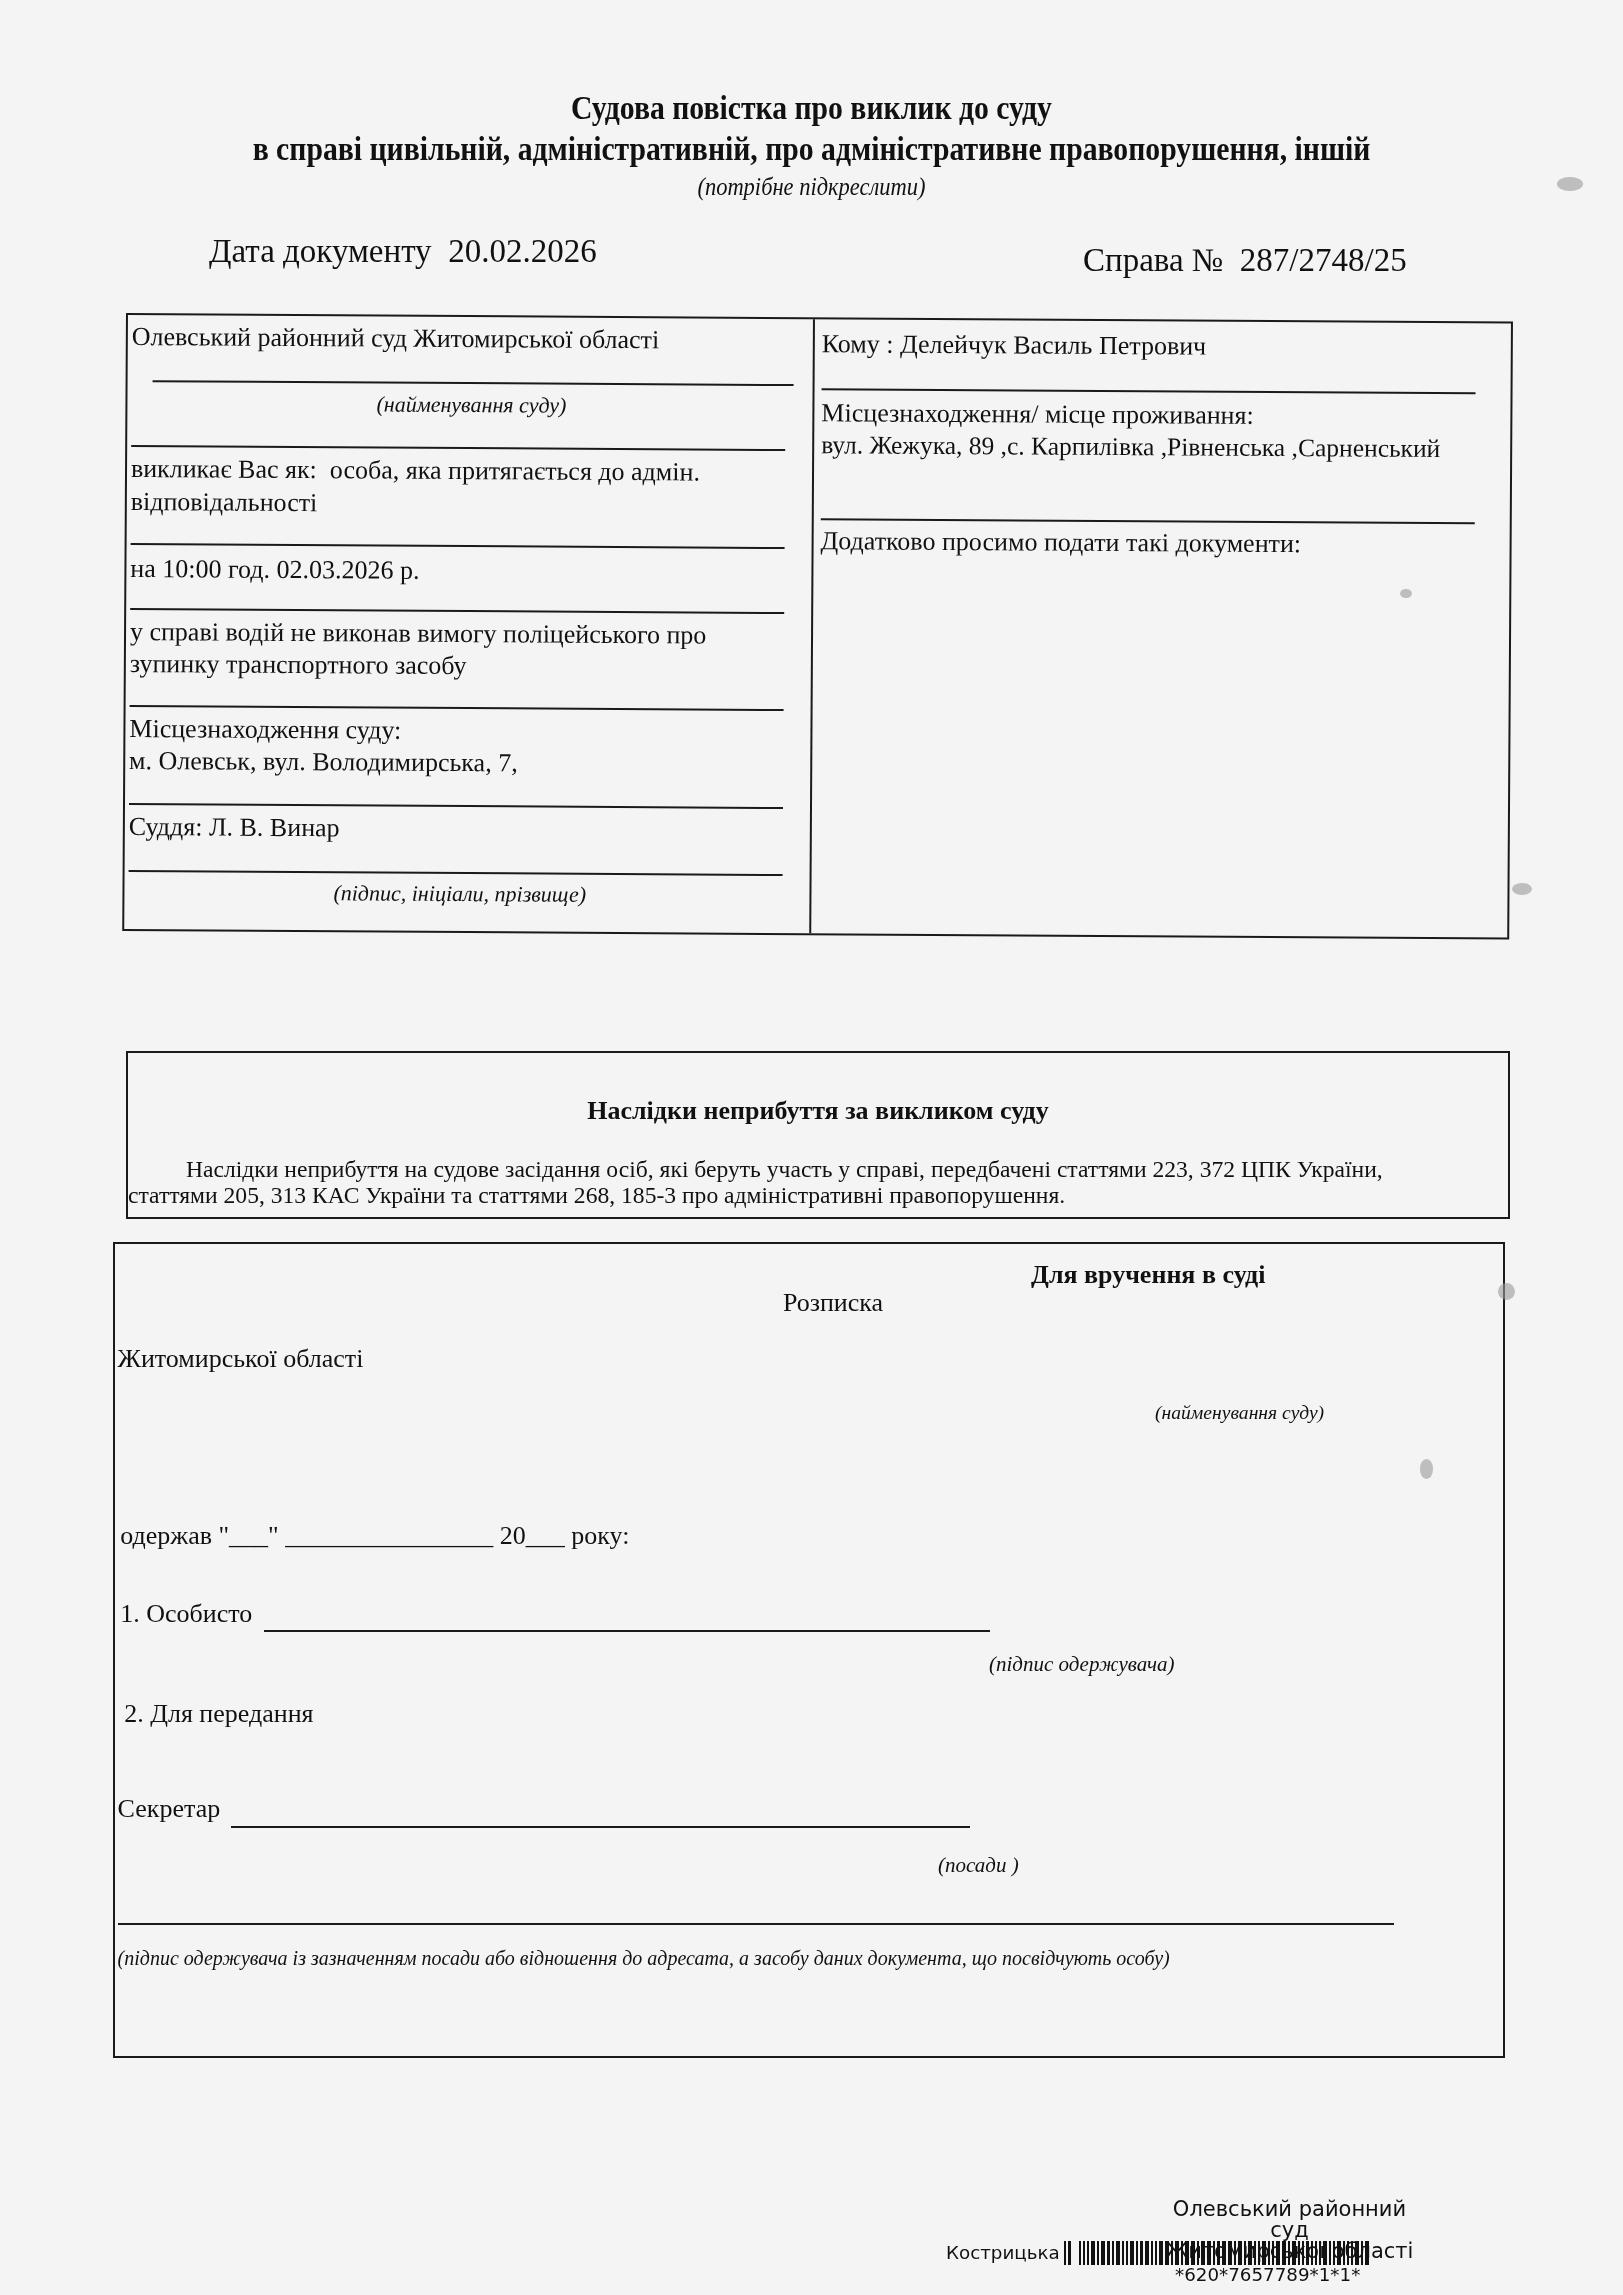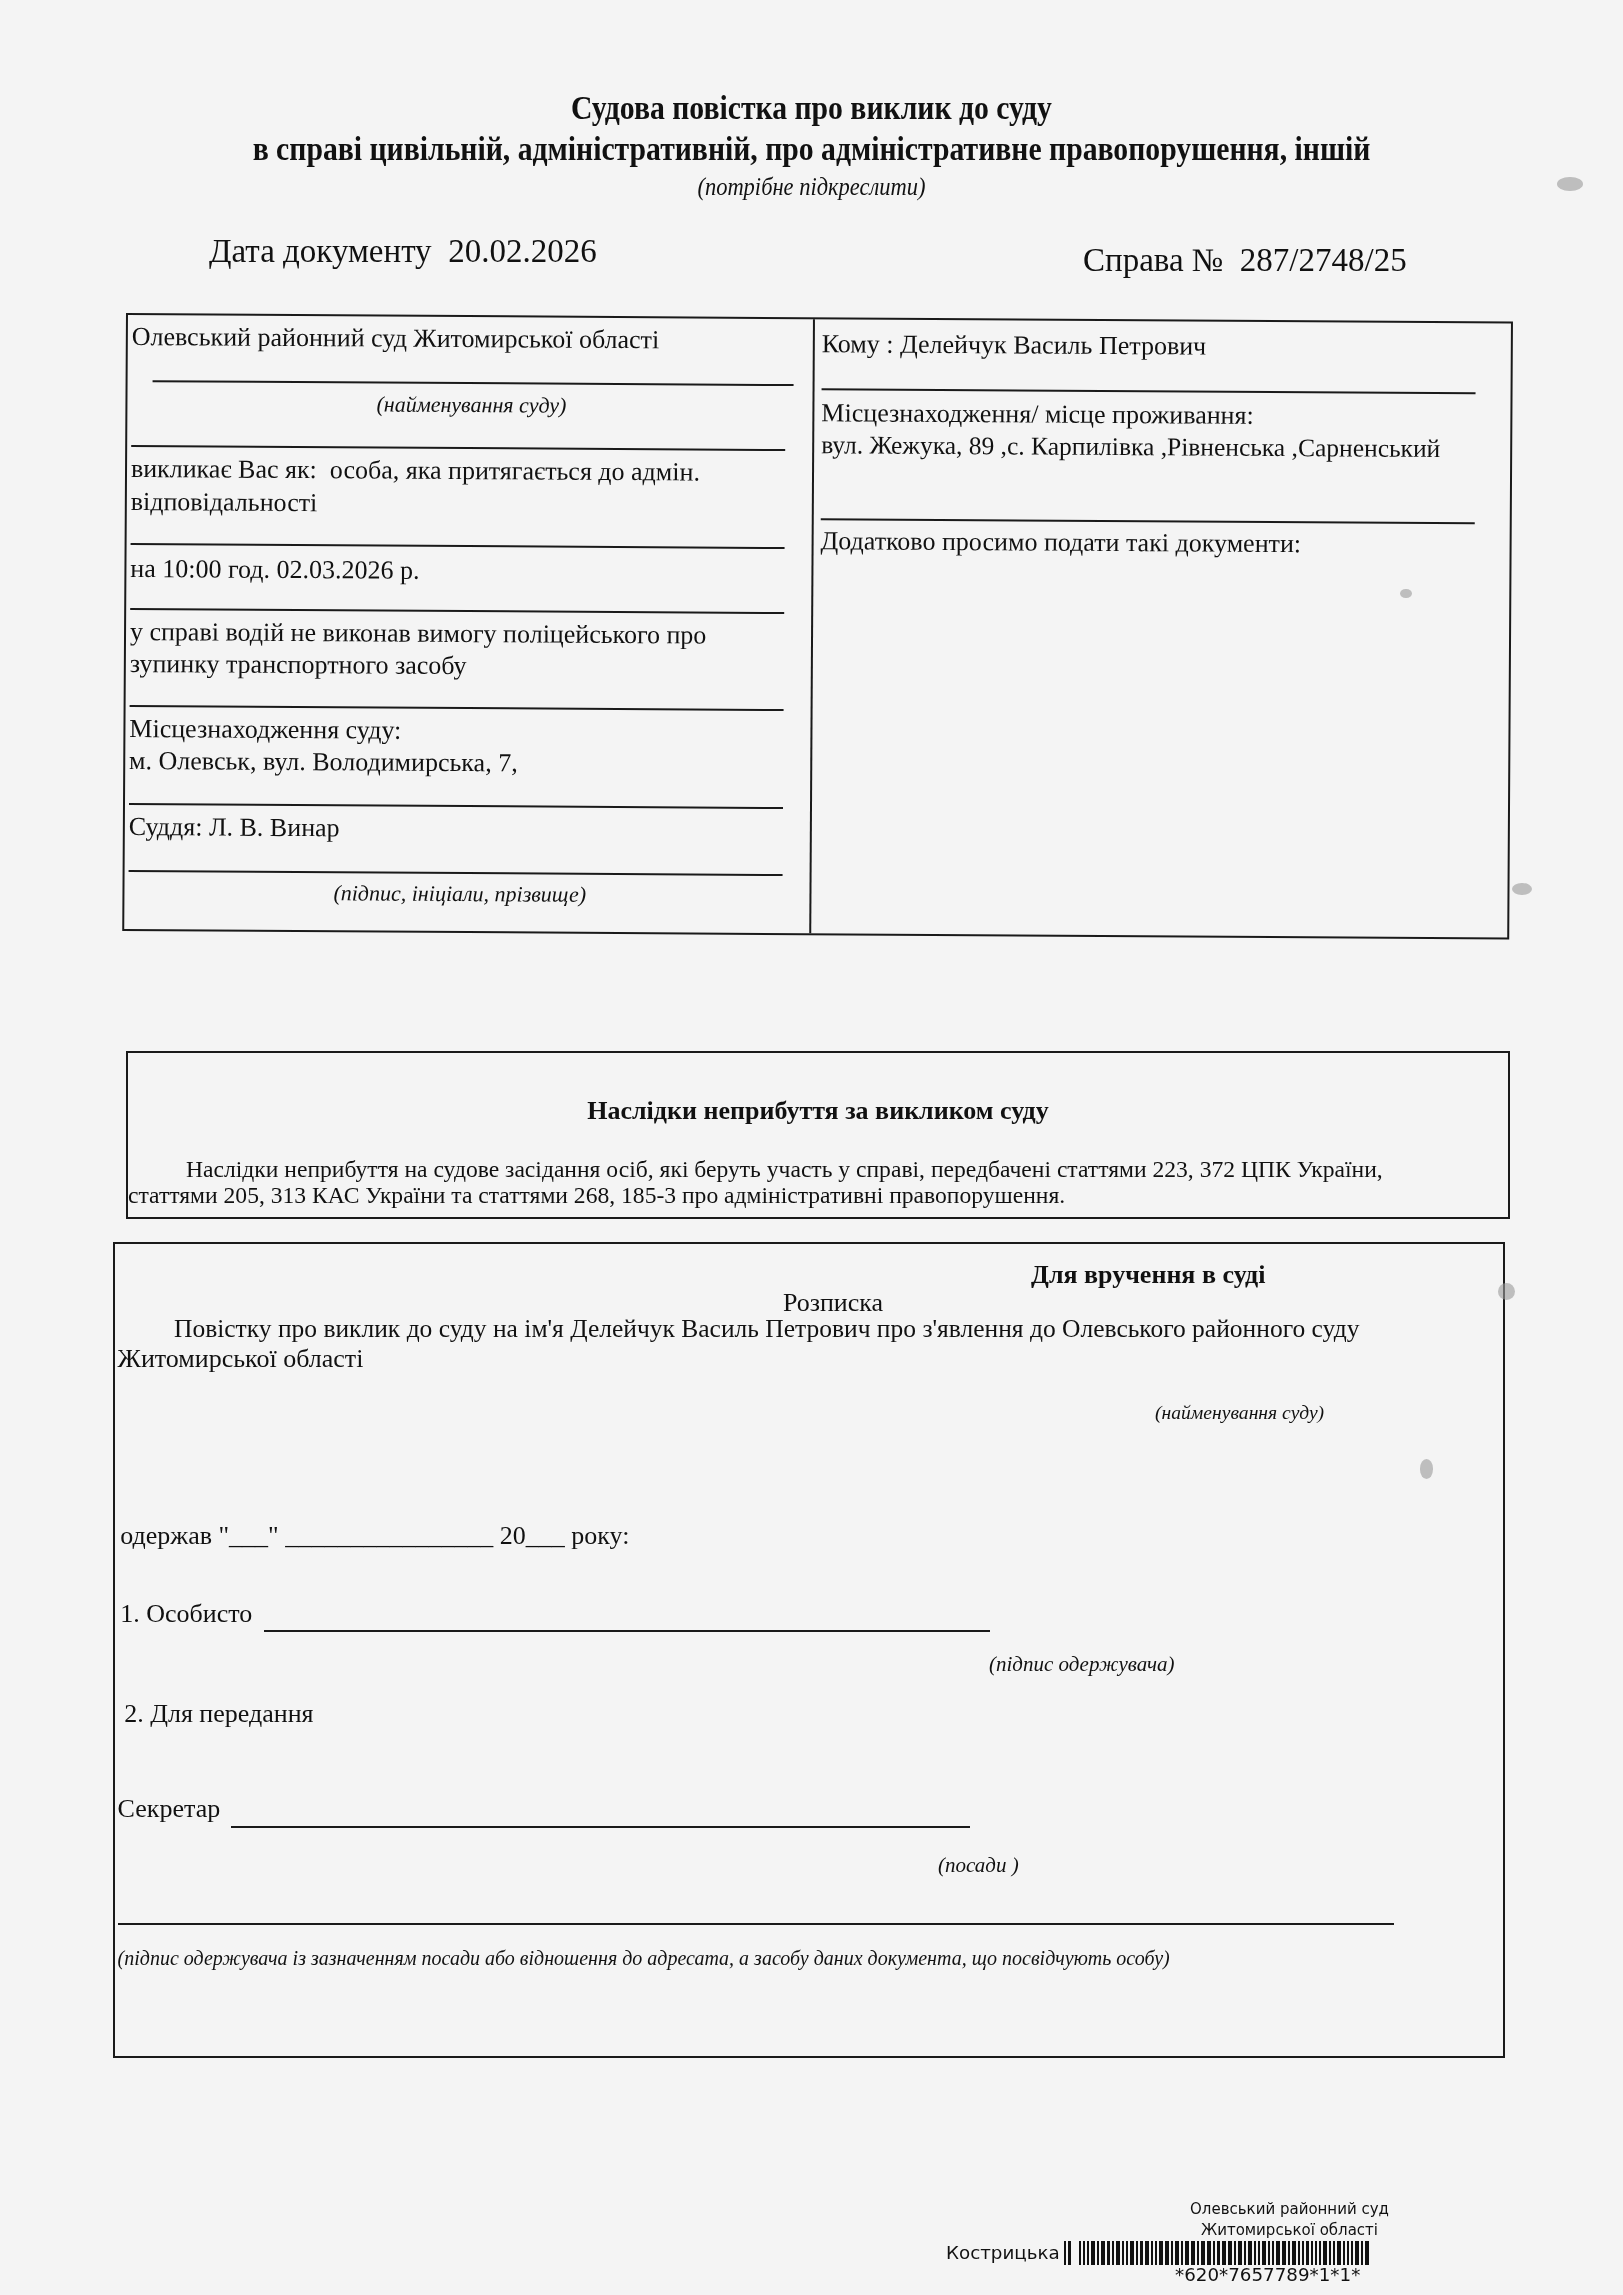--- a/index.html
+++ b/index.html
@@ -90,40 +90,39 @@
 
 <div class="abs box mid-box">
   <div class="txt mid-title" style="left:0; width:100%; text-align:center; top:41px;">Наслідки неприбуття за викликом суду</div>
   <div class="txt mid-body" style="left:46px; top:102px;margin-left:12px;">Наслідки неприбуття на судове засідання осіб, які беруть участь у справі, передбачені статтями 223, 372 ЦПК України,</div>
   <div class="txt mid-body" style="left:0; top:128px;">статтями 205, 313 КАС України та статтями 268, 185-3 про адміністративні правопорушення.</div>
 </div>
 
 <div class="abs box rec-box">
   <div class="txt" style="left:916px; top:14.4px; font-weight:bold;">Для вручення в суді</div>
   <div class="txt" style="left:16px; width:100%; text-align:center; top:42px; font-weight:normal;margin-left:8px;">Розписка</div>
-  <div class="txt" style="left:59px; top:68px; font-size:25.5px;">Повістку про виклик до суду на ім'я  Делейчук Василь Петрович   про з'явлення до   Олевського районного суду</div>
   <div class="txt" style="left:2.6px; top:98px;">Житомирської області</div>
   <div class="txt ital" style="left:1040px; top:152px; font-size:19.6px;">(найменування суду)</div>
   <div class="txt" style="left:5.2px; top:275px;">одержав "___" ________________ 20___ року:</div>
 
   <div class="txt" style="left:5.2px; top:353px;">1. Особисто</div>
   <div class="rule" style="left:149px; top:386px; width:726px;"></div>
   <div class="txt ital" style="left:874px; top:404px; font-size:21px;">(підпис одержувача)</div>
 
   <div class="txt" style="left:9.2px; top:453px;">2. Для передання</div>
 
   <div class="txt" style="left:2.6px; top:548px;">Секретар</div>
   <div class="rule" style="left:116px; top:582px; width:739px;"></div>
   <div class="txt ital" style="left:823px; top:605px; font-size:21px;">(посади )</div>
 
   <div class="rule" style="left:2.6px; top:679px; width:1276px;"></div>
   <div class="txt ital" style="left:2.6px; top:698px; font-size:20px;">(підпис одержувача із зазначенням посади або відношення до адресата, а засобу даних документа, що посвідчують особу)</div>
 </div>
 
-<div class="abs footer" style="left:1165px; top:2199px; text-align:center; width:249px; font-size:15px; line-height:21px;">
+<div class="abs footer" style="left:1165px; top:2199px; text-align:center; width:249px; font-size:21px; line-height:21px;">
   <div>Олевський районний суд</div>
   <div>Житомирської області</div>
 </div>
 <div class="abs footer" style="left:946px; top:2241px; font-size:18.3px; display:flex; align-items:center; gap:3.9px;">
   <span>Кострицька</span>
   <div class="barcode">
     <span style="width:2.6px"></span>
       <span style="width:2.6px"></span>
       <span style="width:2px;margin-left:6.5px"></span>
       <span style="width:2px"></span>

